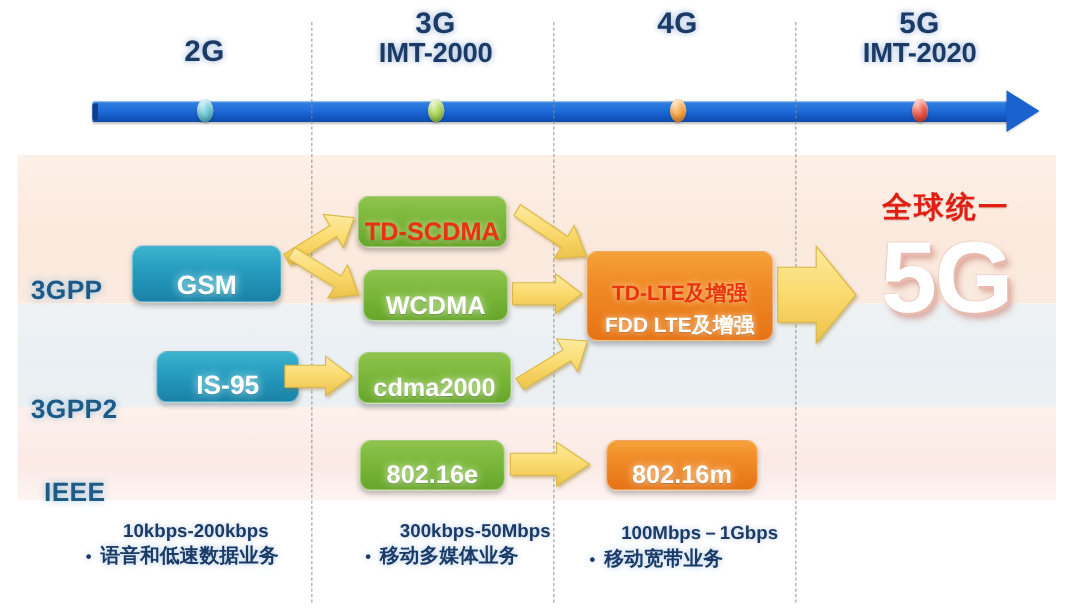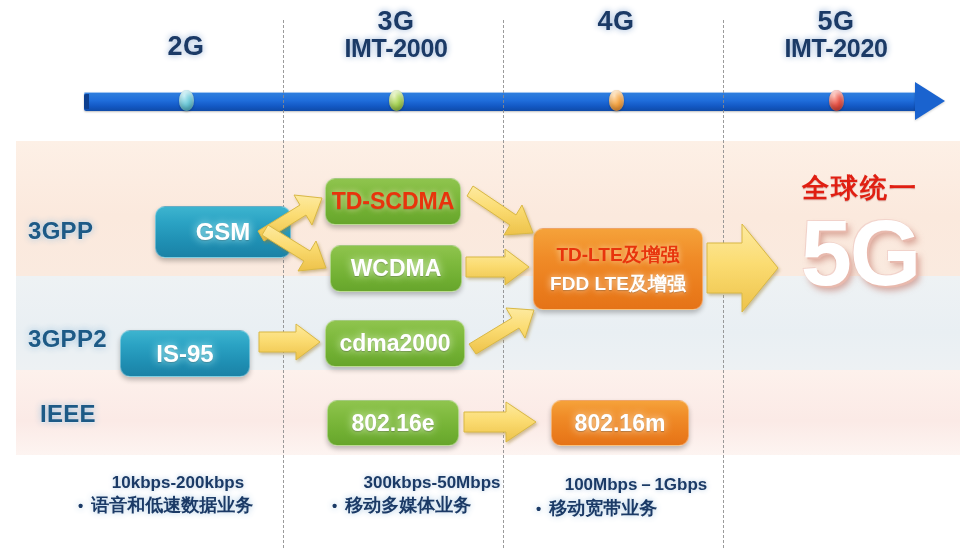--- a/index.html
+++ b/index.html
@@ -52,26 +52,26 @@
   .panel{position:absolute;left:16px;top:141px;width:944px;height:314px;}
   .band{position:absolute;left:0;width:944px;}
   .band-3gpp{top:0;height:135px;background:linear-gradient(180deg,#fdf0e6 0%,#fbe9dd 55%,#faeadf 100%);}
   .band-3gpp2{top:135px;height:94px;background:linear-gradient(180deg,#eef2f4 0%,#e9eff3 60%,#edf1f3 100%);}
   .band-ieee{top:229px;height:85px;background:linear-gradient(180deg,#fdf1ec 0%,#fbeae6 60%,#fdf4f1 100%);}
 
   
   .rowlab{
     position:absolute;color:#1d5a86;font-weight:bold;font-size:24px;
     text-shadow:0 0 7px rgba(150,190,220,.95),0 1px 0 rgba(255,255,255,.55);
-    white-space:nowrap;letter-spacing:.3px;
+    white-space:nowrap;letter-spacing:.3px;margin-top:34px;
   }
 
   
   .box{
-    position:absolute;display:flex;align-items:center;justify-content:center;
+    position:absolute;display:flex;align-items:center;justify-content:flex-end;
     flex-direction:column;border-radius:10px;font-weight:bold;
     box-shadow:0 3px 5px rgba(0,0,0,.25);white-space:nowrap;
   }
   .box-teal{
     background:linear-gradient(180deg,#3db4cf 0%,#2ba3c4 30%,#1f8fb3 70%,#1a82a6 100%);
     color:#ffffff;font-size:24px;
     text-shadow:0 0 9px rgba(200,255,255,.95),0 1px 1px rgba(0,0,0,.25);
     border:1px solid rgba(255,255,255,.35);
   }
   .box-green{
@@ -150,24 +150,24 @@
   </div>
 
   <div class="vdiv" style="left:283px;"></div>
   <div class="vdiv" style="left:503px;"></div>
   <div class="vdiv" style="left:723px;"></div>
 
   <div class="rowlab" style="left:28px;top:217px;">3GPP</div>
   <div class="rowlab" style="left:28px;top:325px;">3GPP2</div>
   <div class="rowlab" style="left:40px;top:400px;">IEEE</div>
 
-  <div class="box box-teal" style="left:120px;top:206px;width:134px;height:50px;margin-left:35px;">
+  <div class="box box-teal" style="left:120px;top:223px;width:134px;height:50px;">
     <span>GSM</span>
   </div>
-  <div class="box box-teal" style="left:120px;top:319px;width:128px;height:45px;margin-top:11px;">
+  <div class="box box-teal" style="left:142px;top:319px;width:128px;height:45px;">
     <span>IS-95</span>
   </div>
 
   <div class="box box-green" style="left:325px;top:178px;width:134px;height:45px;">
     <span class="gtxt-red">TD-SCDMA</span>
   </div>
   <div class="box box-green" style="left:330px;top:245px;width:130px;height:45px;">
     <span class="gtxt-white">WCDMA</span>
   </div>
   <div class="box box-green" style="left:325px;top:320px;width:138px;height:45px;">

